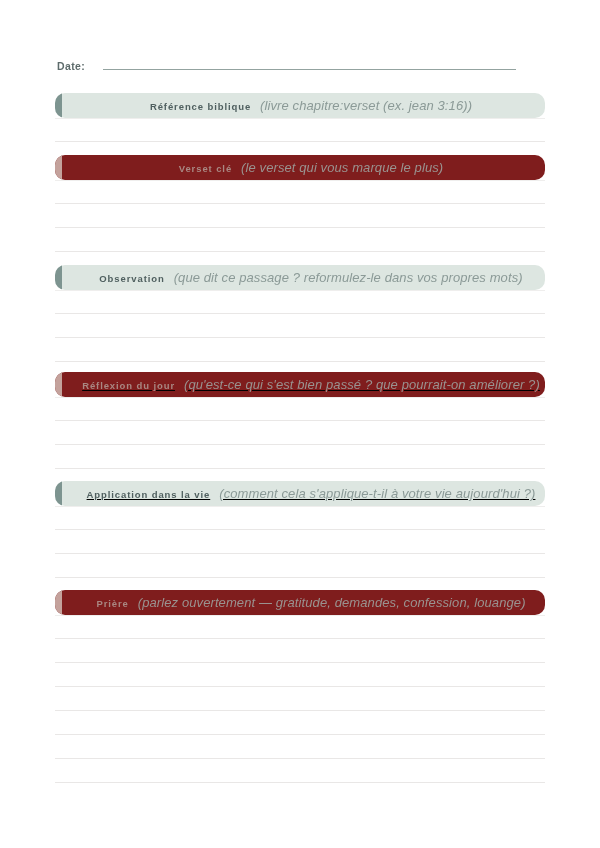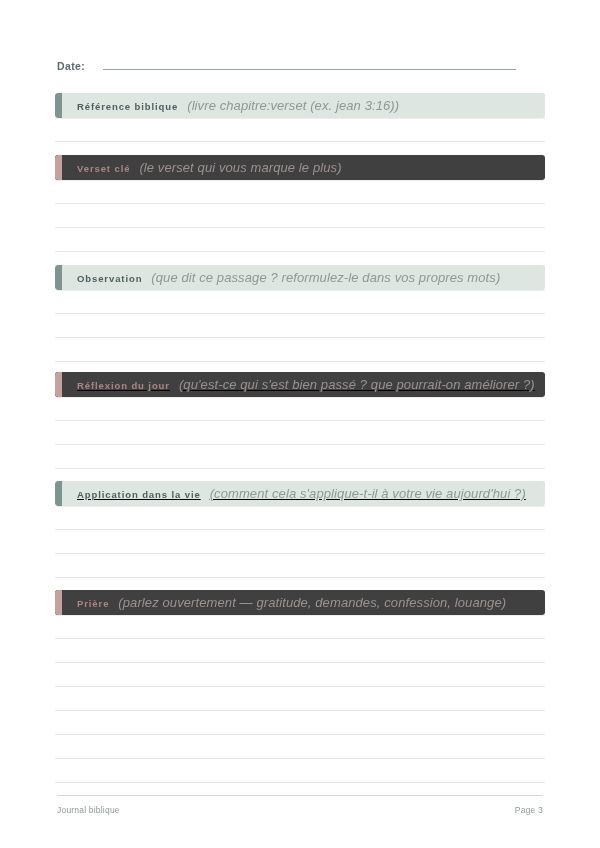--- a/index.html
+++ b/index.html
@@ -50,24 +50,25 @@
 
   
   .section {
     position: absolute;
     left: 55px;
     width: 490px;
   }
   .band {
     position: relative;
     height: 25px;
-    border-radius: 3px;
+    border-radius: 10px;
     display: flex;
     align-items: center;
     overflow: hidden;
+    justify-content: center;
   }
   .band .accent {
     position: absolute;
     left: 0;
     top: 0;
     bottom: 0;
     width: 7px;
     border-radius: 3px 0 0 3px;
   }
   .band-text {
@@ -88,21 +89,21 @@
     letter-spacing: 0.1px;
   }
 
   
   .sec-green .band { background: #dde6e1; }
   .sec-green .accent { background: #7d9490; }
   .sec-green .band-title { color: #4f5f5f; }
   .sec-green .band-hint { color: #8b9a97; }
 
   
-  .sec-pink .band { background: #404040; }
+  .sec-pink .band { background: #7f1d1d; }
   .sec-pink .accent { background: #c4a29c; }
   .sec-pink .band-title { color: #a98782; }
   .sec-pink .band-hint { color: #9a928f; }
 
   
   .lines {
     margin-top: 0;
     width: 490px;
   }
   .rule {
@@ -225,21 +226,14 @@
           <div class="rule"></div>
           <div class="rule"></div>
           <div class="rule"></div>
           <div class="rule"></div>
           <div class="rule"></div>
           <div class="rule"></div>
         </div>
       </div>
     </div>
 
-  <div class="footer">
-    <div class="footer-rule"></div>
-    <div class="footer-row">
-      <span>Journal biblique</span>
-      <span>Page 3</span>
-    </div>
-  </div>
 
 </div>
 
 </body></html>

